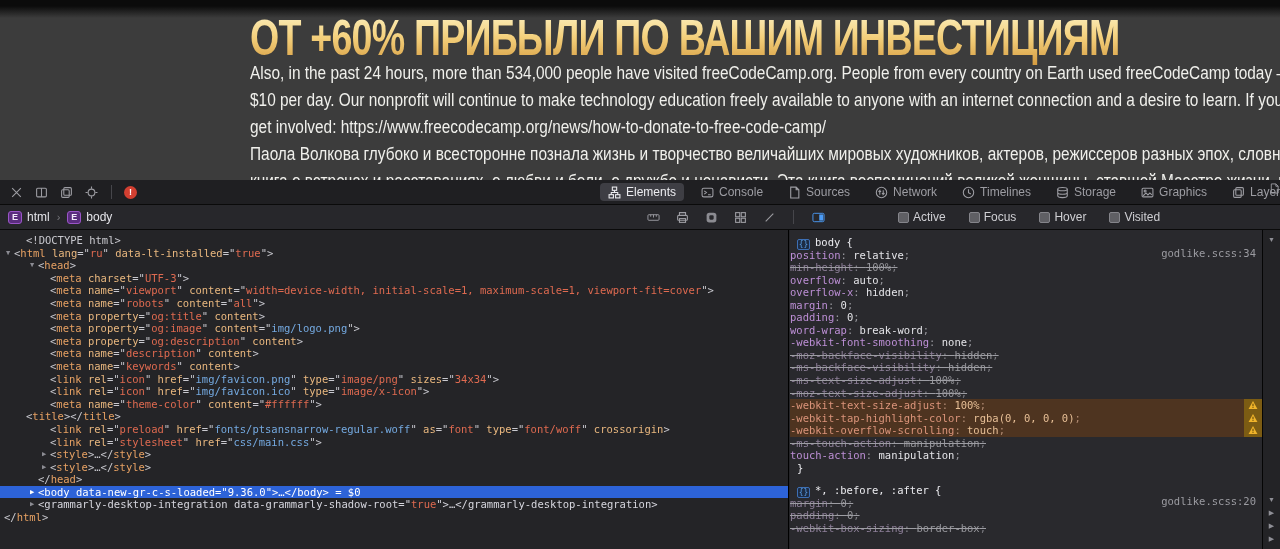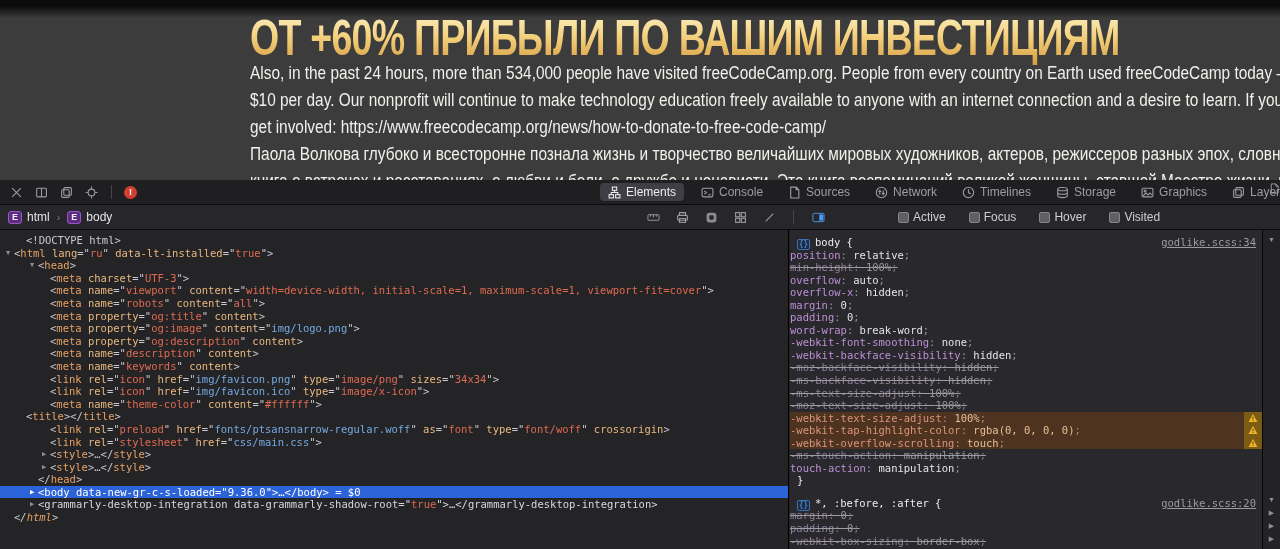--- a/index.html
+++ b/index.html
@@ -64,21 +64,21 @@
   
   .styles-pane{position:absolute;left:790px;top:50px;width:473px;height:319px;background:#29292d;
         border-right:1px solid #050505;overflow:hidden;padding-top:6px;
         font-family:"DejaVu Sans Mono",monospace;font-size:10.5px;line-height:12.55px}
   .srow{position:relative;white-space:pre;height:12.55px;}
   .srow.head,.srow.close{padding-left:7px}
   .swatch{display:inline-block;width:13px;height:11px;border:1px solid #3d6fb4;border-radius:2px;
         color:#5aa0e8;font-size:8px;line-height:9px;text-align:center;margin-right:5px;
         vertical-align:-1px;background:#1d2c44}
   .sel-txt{color:#ececf0}
-  .src-link{position:absolute;right:6px;top:0;color:#9b9ba1;text-decoration:underline}
+  .src-link{position:absolute;right:6px;top:11px;color:#9b9ba1;}
   .pn{color:#bd8fd6}.pv{color:#e4e4e8}.pp{color:#95959b}
   .off{text-decoration:line-through}
   .off .pn{color:#8d7f98}.off .pv{color:#97979c}.off .pp{color:#7c7c82}
   .warn{background:#4e3420}
   .warn .pn{color:#db947a}.warn .pv{color:#e7bf96}.warn .pp{color:#b08a72}
   .warn-icon{position:absolute;right:0;top:0;width:18px;height:12.55px;background:#7c5c13;
         display:flex;align-items:center;justify-content:center}
   .warn-icon svg{width:10px;height:10px;display:block}
   .rule2{margin-top:10px}
 
@@ -300,33 +300,32 @@
       <div class="crow" style="padding-left: 50px;"><span class="sp">&lt;</span><span class="st">link</span><span class="sp"> </span><span class="sa">rel</span><span class="sp">="</span><span class="sv">icon</span><span class="sp">" </span><span class="sa">href</span><span class="sp">="</span><span class="su">img/favicon.ico</span><span class="sp">" </span><span class="sa">type</span><span class="sp">="</span><span class="sv">image/x-icon</span><span class="sp">"&gt;</span></div>
       <div class="crow" style="padding-left: 50px;"><span class="sp">&lt;</span><span class="st">meta</span><span class="sp"> </span><span class="sa">name</span><span class="sp">="</span><span class="sv">theme-color</span><span class="sp">" </span><span class="sa">content</span><span class="sp">="</span><span class="sv">#ffffff</span><span class="sp">"&gt;</span></div>
       <div class="crow" style="padding-left: 26px;"><span class="sp">&lt;</span><span class="st">title</span><span class="sp">&gt;&lt;/</span><span class="st">title</span><span class="sp">&gt;</span></div>
       <div class="crow" style="padding-left: 50px;"><span class="sp">&lt;</span><span class="st">link</span><span class="sp"> </span><span class="sa">rel</span><span class="sp">="</span><span class="sv">preload</span><span class="sp">" </span><span class="sa">href</span><span class="sp">="</span><span class="su">fonts/ptsansnarrow-regular.woff</span><span class="sp">" </span><span class="sa">as</span><span class="sp">="</span><span class="sv">font</span><span class="sp">" </span><span class="sa">type</span><span class="sp">="</span><span class="sv">font/woff</span><span class="sp">" </span><span class="sa">crossorigin</span><span class="sp">&gt;</span></div>
       <div class="crow" style="padding-left: 50px;"><span class="sp">&lt;</span><span class="st">link</span><span class="sp"> </span><span class="sa">rel</span><span class="sp">="</span><span class="sv">stylesheet</span><span class="sp">" </span><span class="sa">href</span><span class="sp">="</span><span class="su">css/main.css</span><span class="sp">"&gt;</span></div>
       <div class="crow" style="padding-left: 50px;"><span class="arr" style="left: 39px;">▶</span><span class="sp">&lt;</span><span class="st">style</span><span class="sp">&gt;…&lt;/</span><span class="st">style</span><span class="sp">&gt;</span></div>
       <div class="crow" style="padding-left: 50px;"><span class="arr" style="left: 39px;">▶</span><span class="sp">&lt;</span><span class="st">style</span><span class="sp">&gt;…&lt;/</span><span class="st">style</span><span class="sp">&gt;</span></div>
       <div class="crow" style="padding-left: 38px;"><span class="sp">&lt;/</span><span class="st">head</span><span class="sp">&gt;</span></div>
       <div class="crow sel" style="padding-left: 38px;"><span class="arr" style="left: 27px;">▶</span><span class="sp">&lt;</span><span class="st">body</span><span class="sp"> </span><span class="sa">data-new-gr-c-s-loaded</span><span class="sp">="</span><span class="sv">9.36.0</span><span class="sp">"&gt;…&lt;/</span><span class="st">body</span><span class="sp">&gt;</span><span class="sw"> = $0</span></div>
       <div class="crow" style="padding-left: 38px;"><span class="arr" style="left: 27px;">▶</span><span class="sg">&lt;grammarly-desktop-integration </span><span class="sg">data-grammarly-shadow-root</span><span class="sg">="</span><span class="sv">true</span><span class="sg">"&gt;…&lt;/grammarly-desktop-integration&gt;</span></div>
-      <div class="crow" style="padding-left: 14px; font-style: italic;"><span class="sp">&lt;/</span><span class="st">html</span><span class="sp">&gt;</span></div>
+      <div class="crow" style="padding-left: 4px;"><span class="sp">&lt;/</span><span class="st">html</span><span class="sp">&gt;</span></div>
     </div>
   <div class="styles-pane" id="styles-pane">
       <div class="srow head"><span class="swatch">{}</span><span class="sel-txt">body {</span><span class="src-link">godlike.scss:34</span></div>
       <div class="srow"><span class="pn">position</span><span class="pp">: </span><span class="pv">relative</span><span class="pp">;</span></div>
       <div class="srow off"><span class="pn">min-height</span><span class="pp">: </span><span class="pv">100%</span><span class="pp">;</span></div>
       <div class="srow"><span class="pn">overflow</span><span class="pp">: </span><span class="pv">auto</span><span class="pp">;</span></div>
       <div class="srow"><span class="pn">overflow-x</span><span class="pp">: </span><span class="pv">hidden</span><span class="pp">;</span></div>
       <div class="srow"><span class="pn">margin</span><span class="pp">: </span><span class="pv">0</span><span class="pp">;</span></div>
       <div class="srow"><span class="pn">padding</span><span class="pp">: </span><span class="pv">0</span><span class="pp">;</span></div>
       <div class="srow"><span class="pn">word-wrap</span><span class="pp">: </span><span class="pv">break-word</span><span class="pp">;</span></div>
       <div class="srow"><span class="pn">-webkit-font-smoothing</span><span class="pp">: </span><span class="pv">none</span><span class="pp">;</span></div>
-      <div class="srow"><span class="pn">-webkit-backface-visibility</span><span class="pp">: </span><span class="pv">hidden</span><span class="pp">;</span></div>
       <div class="srow off"><span class="pn">-moz-backface-visibility</span><span class="pp">: </span><span class="pv">hidden</span><span class="pp">;</span></div>
       <div class="srow off"><span class="pn">-ms-backface-visibility</span><span class="pp">: </span><span class="pv">hidden</span><span class="pp">;</span></div>
       <div class="srow off"><span class="pn">-ms-text-size-adjust</span><span class="pp">: </span><span class="pv">100%</span><span class="pp">;</span></div>
       <div class="srow off"><span class="pn">-moz-text-size-adjust</span><span class="pp">: </span><span class="pv">100%</span><span class="pp">;</span></div>
       <div class="srow warn"><span class="pn">-webkit-text-size-adjust</span><span class="pp">: </span><span class="pv">100%</span><span class="pp">;</span><span class="warn-icon"><svg viewBox="0 0 12 12">
             <path d="M6 1.1L11.3 10.9H.7z" fill="#f0b42a"></path>
             <rect x="5.4" y="4.4" width="1.2" height="3" fill="#553f06"></rect>
             <rect x="5.4" y="8.2" width="1.2" height="1.2" fill="#553f06"></rect>
           </svg></span></div>
       <div class="srow warn"><span class="pn">-webkit-tap-highlight-color</span><span class="pp">: </span><span class="pv">rgba(0, 0, 0, 0)</span><span class="pp">;</span><span class="warn-icon"><svg viewBox="0 0 12 12">

